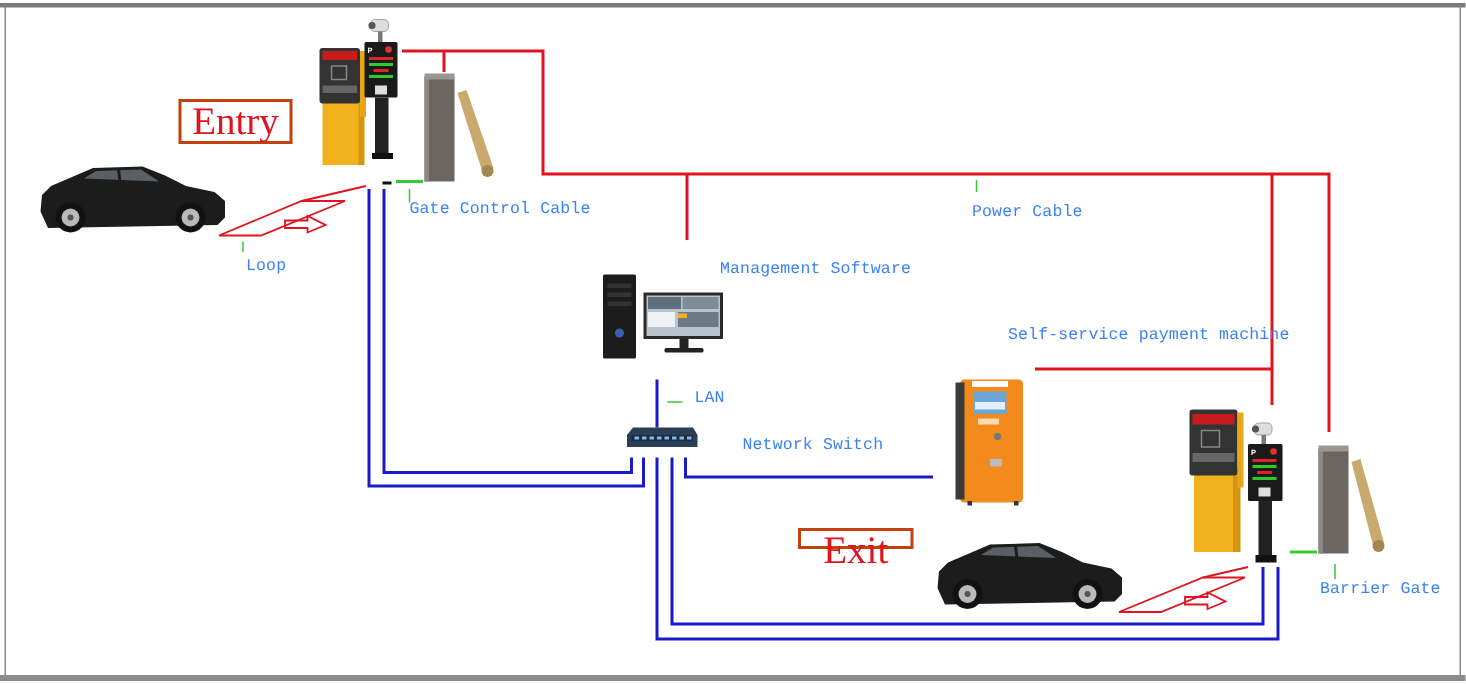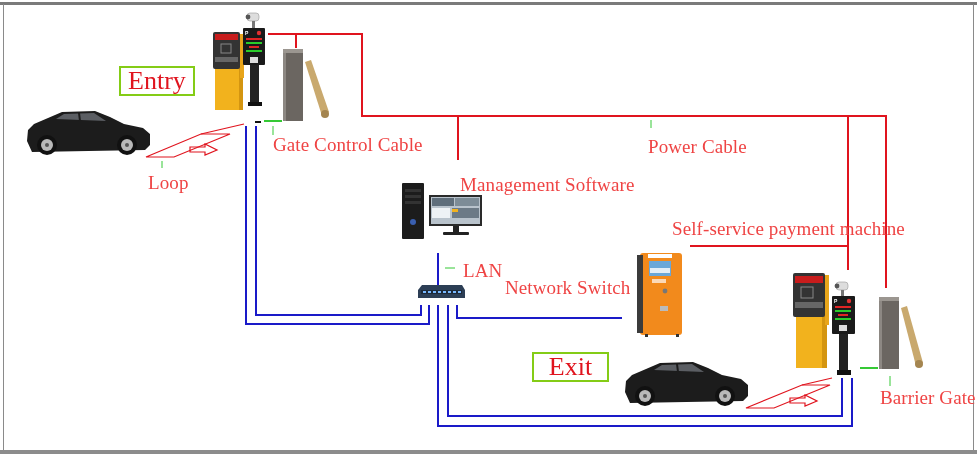--- a/index.html
+++ b/index.html
@@ -3,22 +3,22 @@
 <meta charset="utf-8">
 <style>
   html, body { margin:0; padding:0; background:#ffffff; }
   body { width:977px; height:456px; position:relative; overflow:hidden; font-family:"DejaVu Serif", serif; }
   .frame { position:absolute; left:0; top:0; width:977px; height:456px; box-sizing:border-box; }
   .frame-top { position:absolute; left:0; top:2px; width:977px; height:3px; background:#7a7a7a; }
   .frame-left { position:absolute; left:3px; top:4px; width:1px; height:446px; background:#8a8a8a; }
   .frame-right { position:absolute; left:973px; top:4px; width:1px; height:446px; background:#8a8a8a; }
   .frame-bottom { position:absolute; left:0; top:450px; width:977px; height:4px; background:#8c8c8c; }
   svg.wires { position:absolute; left:0; top:0; }
-  .lbl { position:absolute; font-family:Liberation Serif, serif; font-size:19px; color:#ef4444; white-space:nowrap; letter-spacing:0.1px; }
-  .big-label { position:absolute; border:2px solid #84cc16; color:#e0141e; font-family:"Liberation Serif", serif; font-size:26px; text-align:center; box-sizing:border-box; }
+  .lbl { position:absolute; font-family:Liberation Mono, monospace; font-size:11px; color:#3b82f6; white-space:nowrap; letter-spacing:0.1px; }
+  .big-label { position:absolute; border:2px solid #c2410c; color:#e0141e; font-family:"Liberation Serif", serif; font-size:26px; text-align:center; box-sizing:border-box; }
 </style>
 </head>
 <body>
 
 <div class="frame">
   <div class="frame-top"></div>
   <div class="frame-left"></div>
   <div class="frame-right"></div>
   <div class="frame-bottom"></div>
 </div>
@@ -195,22 +195,22 @@
     <circle cx="645" cy="396" r="10" fill="#111"></circle>
       <circle cx="645" cy="396" r="6" fill="#b9b9b9"></circle>
       <circle cx="645" cy="396" r="2" fill="#555"></circle>
     <circle cx="725" cy="396" r="10" fill="#111"></circle>
       <circle cx="725" cy="396" r="6" fill="#b9b9b9"></circle>
       <circle cx="725" cy="396" r="2" fill="#555"></circle>
   </g>
 </svg>
 
 <div class="big-label" style="left:119px; top:66px; width:76px; height:30px; line-height:26px;">Entry</div>
-<div class="big-label" style="left:532px; top:352px; width:77px; height:30px; line-height:26px;">Exit</div>
-
-<div class="lbl" style="left:148px; top:172px;">Loop</div>
+<div class="big-label" style="left:532px; top:352px; width:77px; height:14px; line-height:26px;">Exit</div>
+
+<div class="lbl" style="left:164px; top:172px;">Loop</div>
 <div class="lbl" style="left:273px; top:134px;">Gate Control Cable</div>
 <div class="lbl" style="left:648px; top:136px;">Power Cable</div>
-<div class="lbl" style="left:460px; top:174px;">Management Software</div>
+<div class="lbl" style="left:480px; top:174px;">Management Software</div>
 <div class="lbl" style="left:672px; top:218px;text-align:center;">Self-service payment machine</div>
 <div class="lbl" style="left:463px; top:260px;text-align:center;">LAN</div>
-<div class="lbl" style="left:495px; top:277px;margin-left:10px;">Network Switch</div>
+<div class="lbl" style="left:495px; top:291px;">Network Switch</div>
 <div class="lbl" style="left:880px; top:387px;">Barrier Gate</div>
 
 </body></html>

